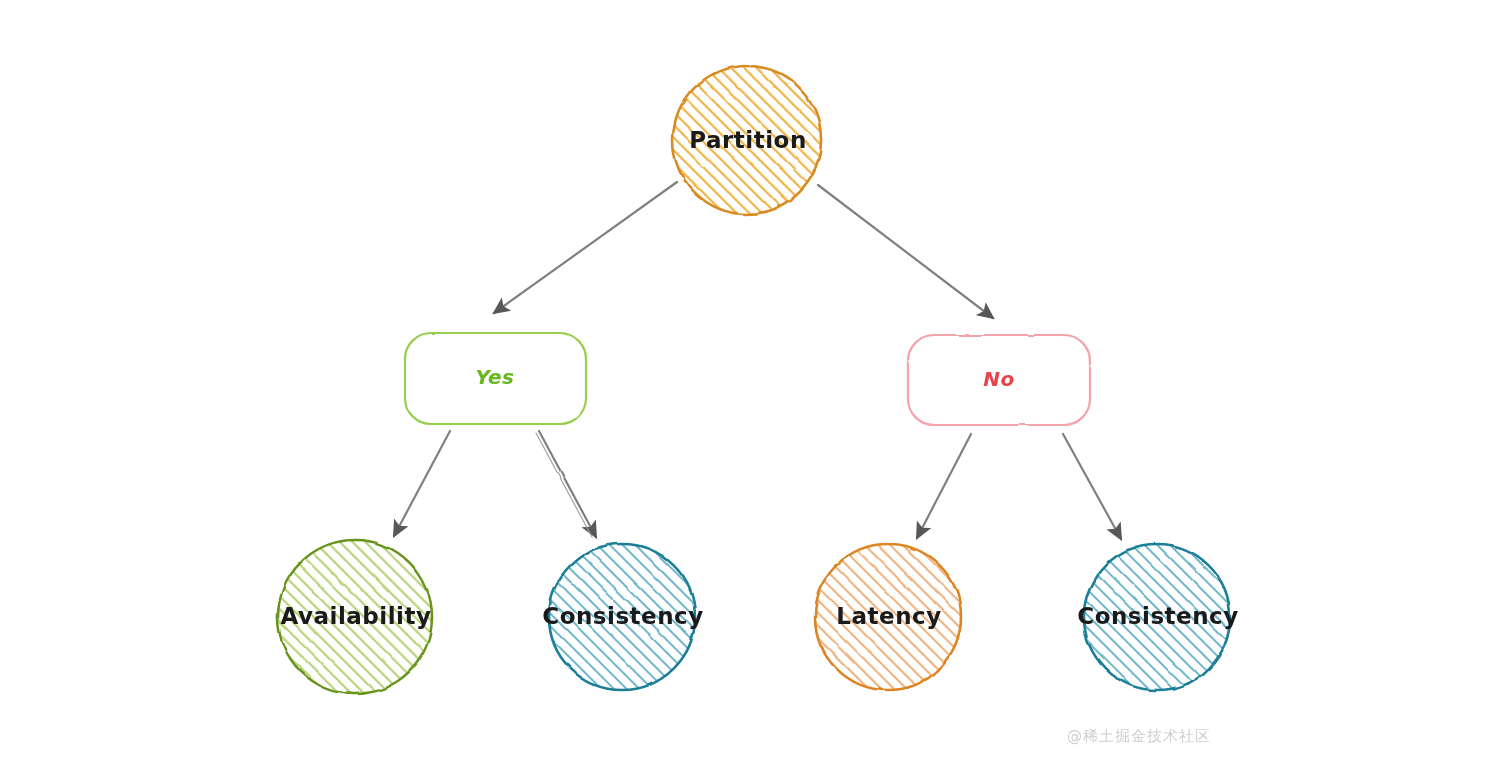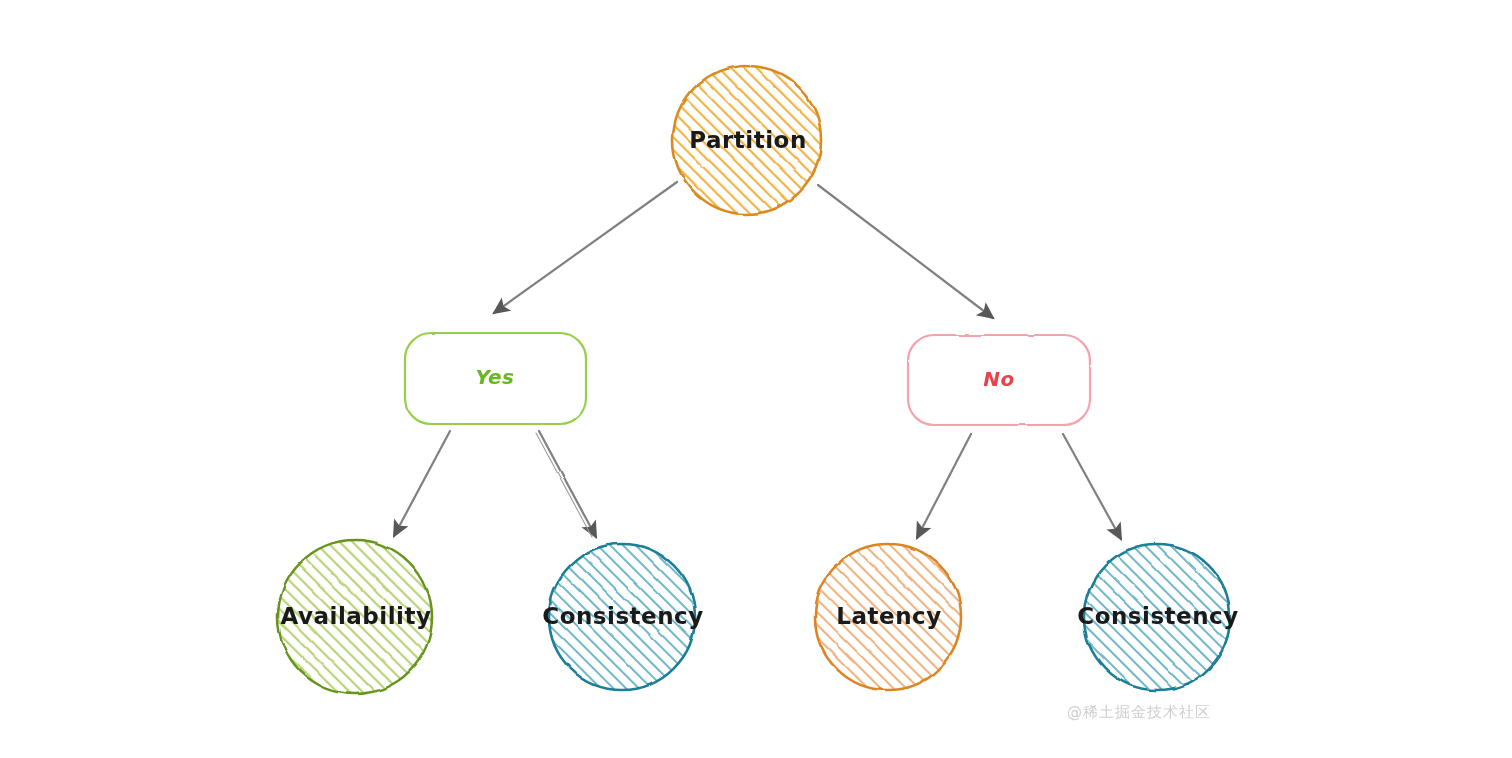--- a/index.html
+++ b/index.html
@@ -46,21 +46,21 @@
   }
   .label-no {
     font-size: 20px;
     fill: #e8434a;
     font-weight: 700;
     font-style: italic;
   }
   .watermark {
     position: absolute;
     right: 24px;
-    bottom: 36px;
+    bottom: 12px;
     color: #cfcfcf;
     font-size: 15px;
     font-family: "DejaVu Sans", sans-serif;
     letter-spacing: 1px;
     user-select: none;
     white-space: nowrap;
   }
 </style>
 </head>
 <body>

